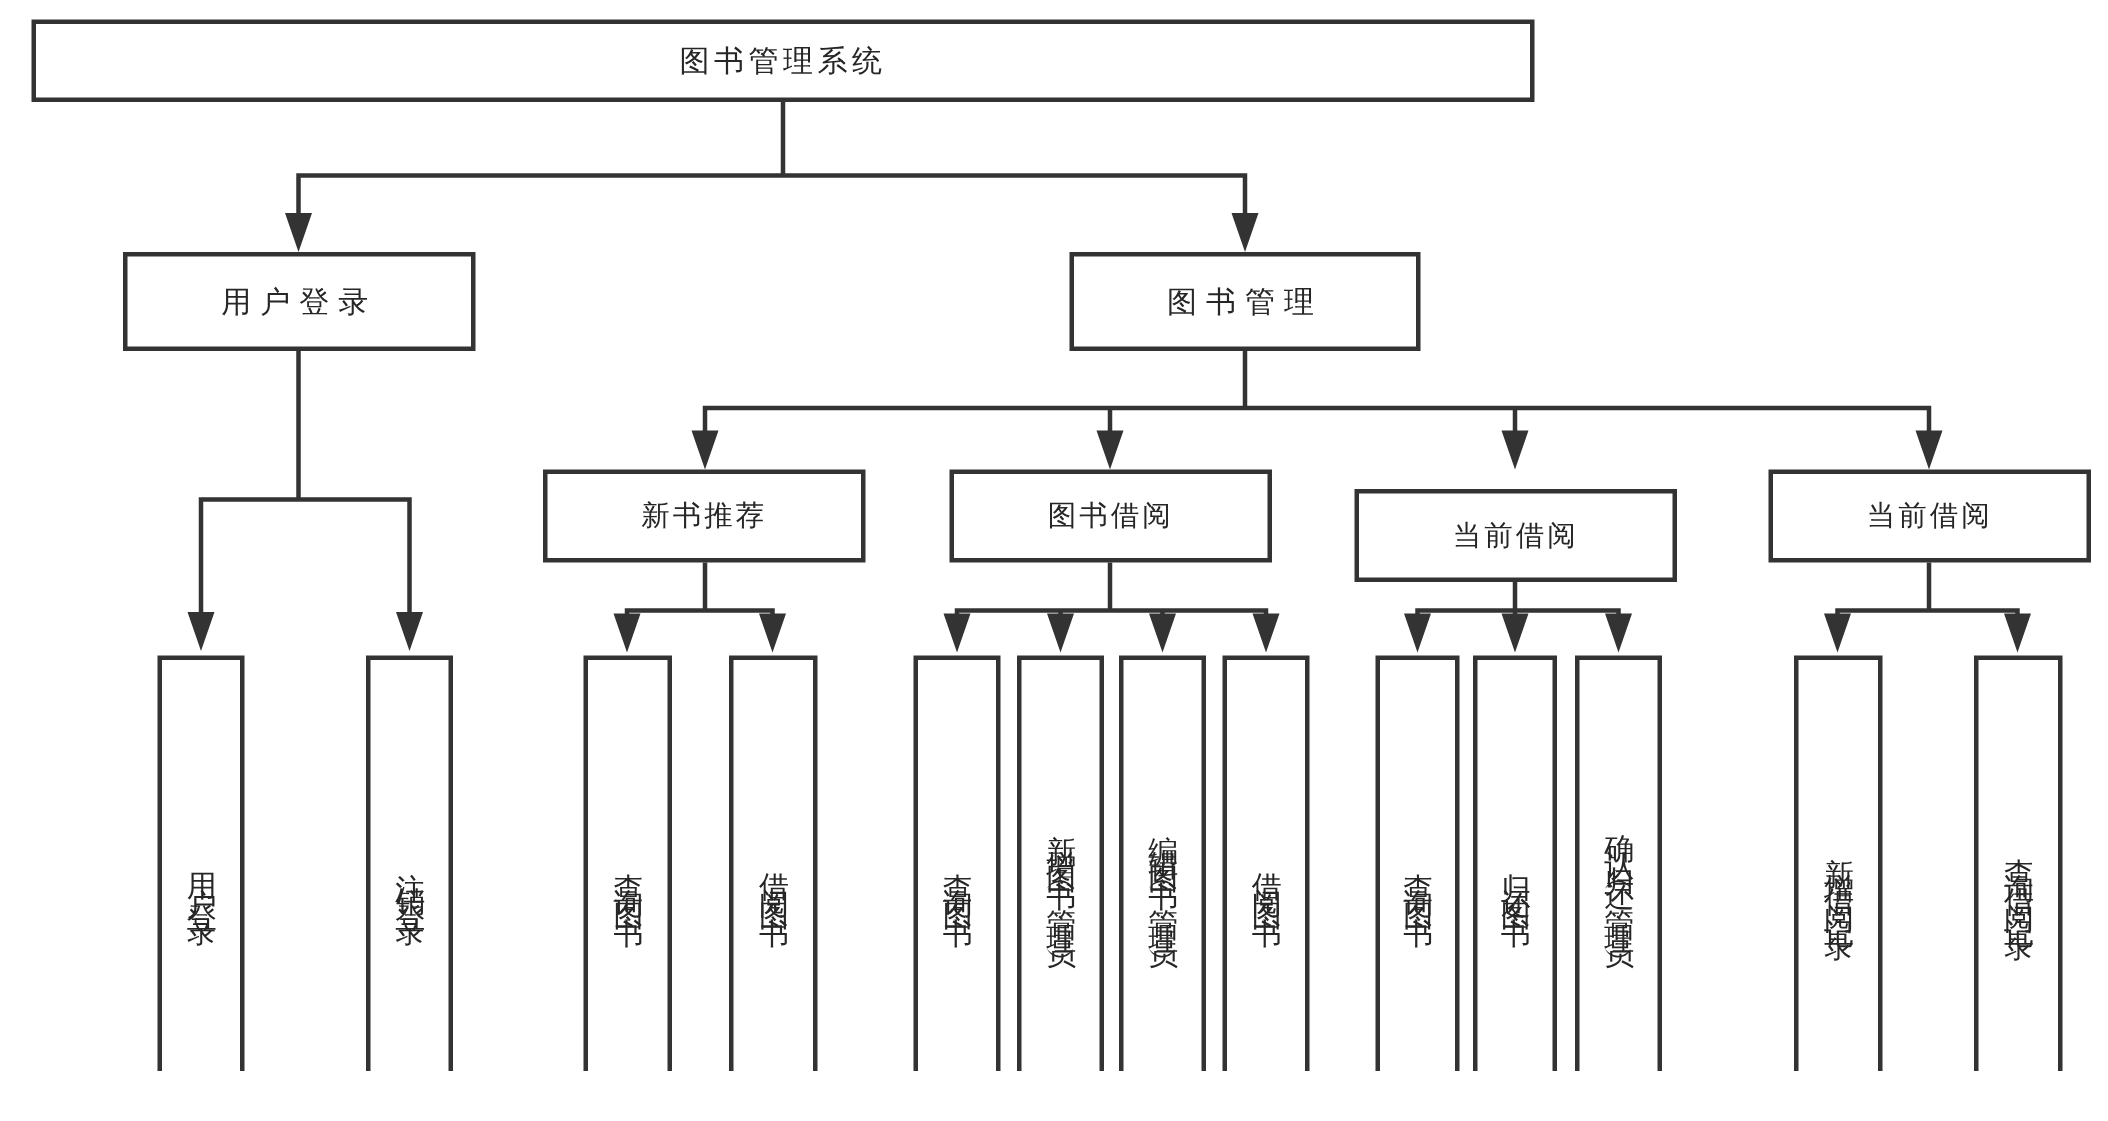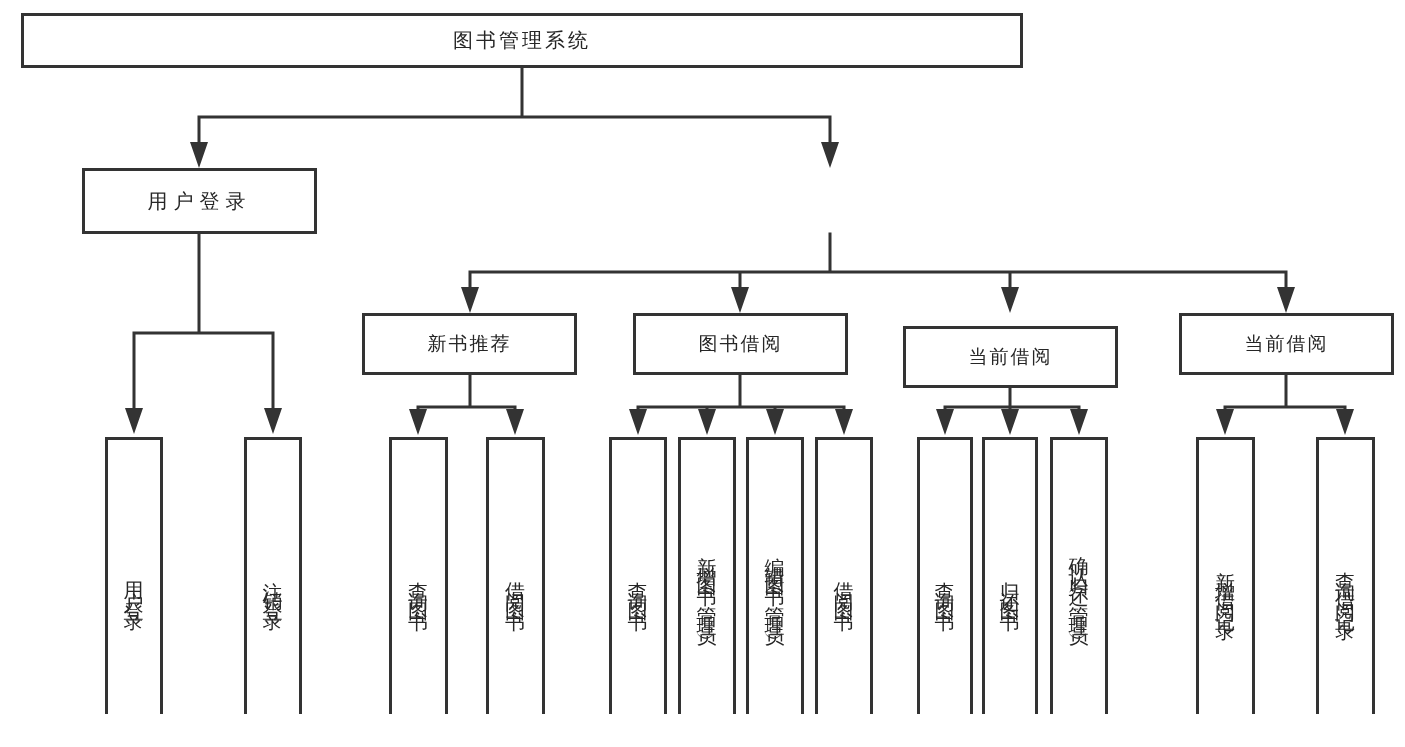--- a/index.html
+++ b/index.html
@@ -88,20 +88,21 @@
       M936 409 L954 409 L945 435 Z
       M1001 409 L1019 409 L1010 435 Z
       M1070 409 L1088 409 L1079 435 Z
       M1216 409 L1234 409 L1225 435 Z
       M1336 409 L1354 409 L1345 435 Z"></path>
   </svg>
 
   <div class="box root" style="left:21px;top:13px;width:1002px;height:55px">图书管理系统</div>
 
   <div class="box lvl1" style="left:82px;top:168px;width:235px;height:66px">用户登录</div>
+  <div class="box lvl1" style="left:713px;top:168px;width:234px;height:66px">图书管理</div>
 
   <div class="box lvl2" style="left:633px;top:313px;width:215px;height:62px">图书借阅</div>
   <div class="box lvl2" style="left:362px;top:313px;width:215px;height:62px">新书推荐</div>
   <div class="box lvl2" style="left:903px;top:326px;width:215px;height:62px">当前借阅</div>
   <div class="box lvl2" style="left:1179px;top:313px;width:215px;height:62px">当前借阅</div>
 
   <div class="box leaf" style="left:105px;top:437px;width:58px;height:298px">用户登录</div>
   <div class="box leaf" style="left:244px;top:437px;width:58px;height:298px">注销登录</div>
 
   <div class="box leaf" style="left:389px;top:437px;width:59px;height:298px">查询图书</div>

